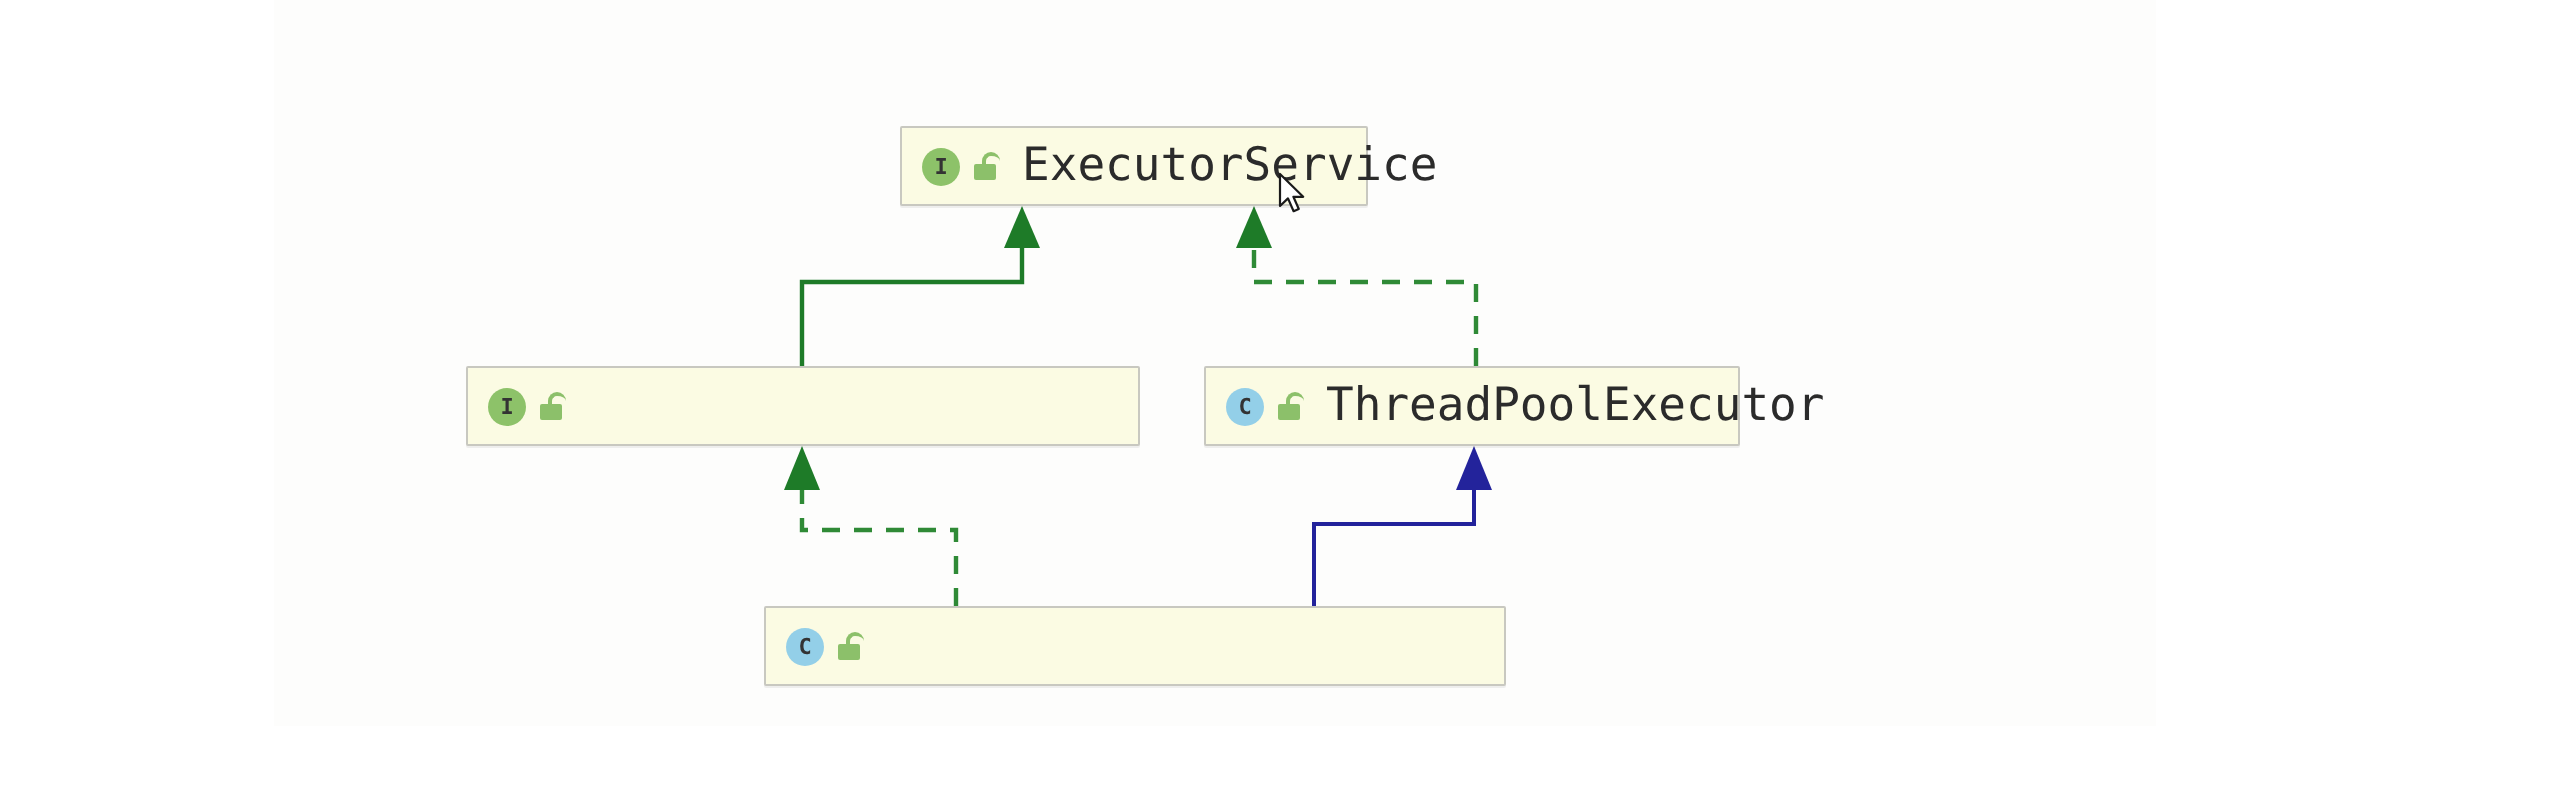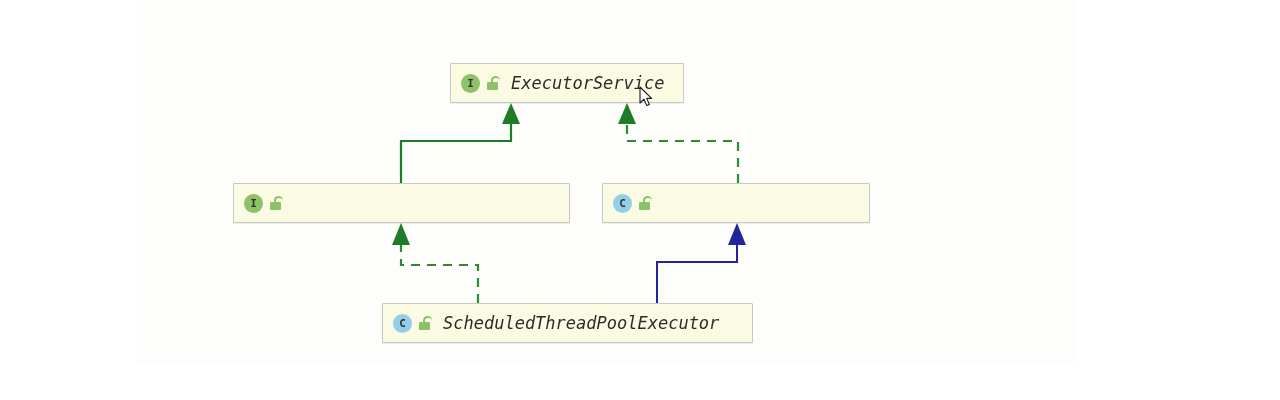--- a/index.html
+++ b/index.html
@@ -88,25 +88,24 @@
     left: 0px;
     top: 6px;
     width: 11px;
     height: 8px;
     background: #8cc06a;
     border-radius: 1px;
   }
 
   .node .node-label {
     margin-left: 10px;
-    font-size: 17px;
+    font-size: 23px;
     color: #2b2b2b;
     white-space: nowrap;
     letter-spacing: 0px;
-    font-style: italic;
   }
 
   
   .cursor {
     position: absolute;
     left: 639px;
     top: 86px;
     width: 16px;
     height: 22px;
   }
@@ -161,28 +160,28 @@
         <span class="body"></span>
     </span>
   </div>
 
   <div class="node" style="left:602px; top:183px; width:268px;">
     <span class="kind-icon kind-class">C</span>
     <span class="lock-icon">
       <span class="shackle"></span>
         <span class="body"></span>
     </span>
+    <span class="node-label">ThreadPoolExecutor</span>
   </div>
 
   <div class="node" style="left:382px; top:303px; width:371px;">
     <span class="kind-icon kind-class">C</span>
     <span class="lock-icon">
       <span class="shackle"></span>
         <span class="body"></span>
     </span>
-    <span class="node-label">ScheduledThreadPoolExecutor</span>
   </div>
 
   <svg class="cursor" width="16" height="22" viewBox="0 0 16 22" xmlns="http://www.w3.org/2000/svg">
     <path d="M 1 1 L 1 17 L 5 13.2 L 7.8 19.6 L 10.4 18.5 L 7.7 12.4 L 12.6 12.4 Z" fill="#ffffff" stroke="#1a1a1a" stroke-width="1.1" stroke-linejoin="round"></path>
   </svg>
 
 </div>
 
 </body></html>

